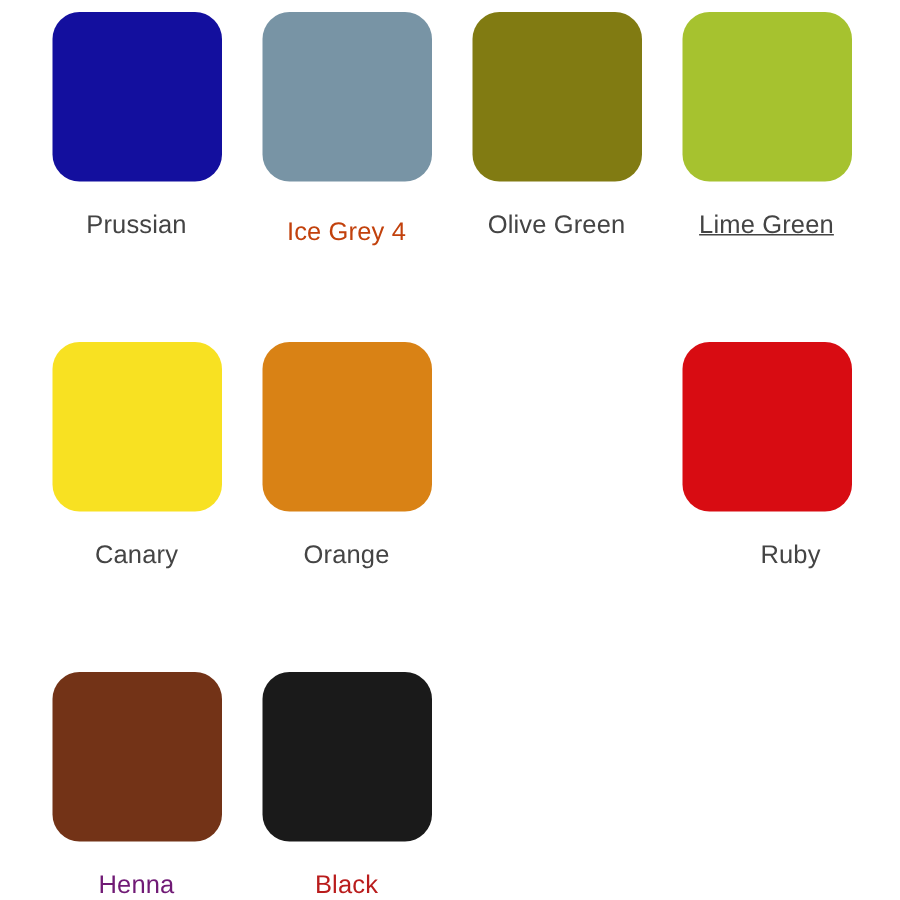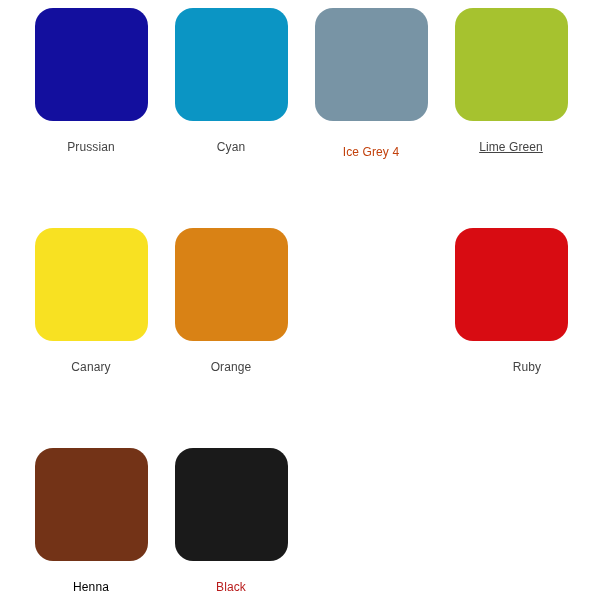--- a/index.html
+++ b/index.html
@@ -42,43 +42,43 @@
 
   .swatch-chip {
     width: 113px;
     height: 113px;
     border-radius: 18px;
     flex: 0 0 auto;
   }
 
   .swatch-label {
     margin-top: 19px;
-    font-size: 12px;
+    font-size: 17px;
     line-height: 1.2;
     color: #444444;
     text-align: center;
     white-space: nowrap;
     letter-spacing: 0.1px;
   }
 </style>
 </head>
 <body style="background: rgb(255, 255, 255);">
 
 <main id="palette-grid">
     <div class="swatch-cell">
       <div class="swatch-chip" title="Prussian" style="background: rgb(19, 15, 158);"></div>
       <div class="swatch-label" style="color: rgb(68, 68, 68);">Prussian</div>
     </div>
     <div class="swatch-cell">
-      <div class="swatch-chip" title="Cyan" style="background: rgb(11, 149, 196);"></div>
-      <div class="swatch-label" style="color: rgb(68, 68, 68);">Cyan</div>
+      <div class="swatch-chip" title="Ice Grey 4" style="background: rgb(120, 148, 165);"></div>
+      <div class="swatch-label" style="color: #c2410c; margin-top: 24px;">Ice Grey 4</div>
     </div>
     <div class="swatch-cell">
-      <div class="swatch-chip" title="Ice Grey 4" style="background: rgb(120, 148, 165);"></div>
-      <div class="swatch-label" style="color: #c2410c; margin-top: 24px;">Ice Grey 4</div>
+      <div class="swatch-chip" title="Olive Green" style="background: rgb(129, 123, 18);"></div>
+      <div class="swatch-label" style="color: rgb(68, 68, 68);">Olive Green</div>
     </div>
     <div class="swatch-cell">
       <div class="swatch-chip" title="Lime Green" style="background: rgb(166, 194, 47);"></div>
       <div class="swatch-label" style="color: rgb(68, 68, 68); text-decoration: underline;">Lime Green</div>
     </div>
     <div class="swatch-cell">
       <div class="swatch-chip" title="Canary" style="background: rgb(248, 225, 34);"></div>
       <div class="swatch-label" style="color: rgb(68, 68, 68);">Canary</div>
     </div>
     <div class="swatch-cell">
@@ -88,21 +88,21 @@
     <div class="swatch-cell is-empty">
       <div class="swatch-chip" title=""></div>
       <div class="swatch-label" style="color: rgb(68, 68, 68);"></div>
     </div>
     <div class="swatch-cell">
       <div class="swatch-chip" title="Ruby" style="background: rgb(216, 12, 18);"></div>
       <div class="swatch-label" style="color: rgb(68, 68, 68); margin-left: 32px;">Ruby</div>
     </div>
     <div class="swatch-cell">
       <div class="swatch-chip" title="Henna" style="background: rgb(115, 51, 23);"></div>
-      <div class="swatch-label" style="color: #000000;">Henna</div>
+      <div class="swatch-label" style="color: #701a75;">Henna</div>
     </div>
     <div class="swatch-cell">
       <div class="swatch-chip" title="Black" style="background: rgb(26, 26, 26);"></div>
       <div class="swatch-label" style="color: #b91c1c;">Black</div>
     </div>
     <div class="swatch-cell is-empty">
       <div class="swatch-chip" title=""></div>
       <div class="swatch-label" style="color: rgb(68, 68, 68);"></div>
     </div>
   </main>

